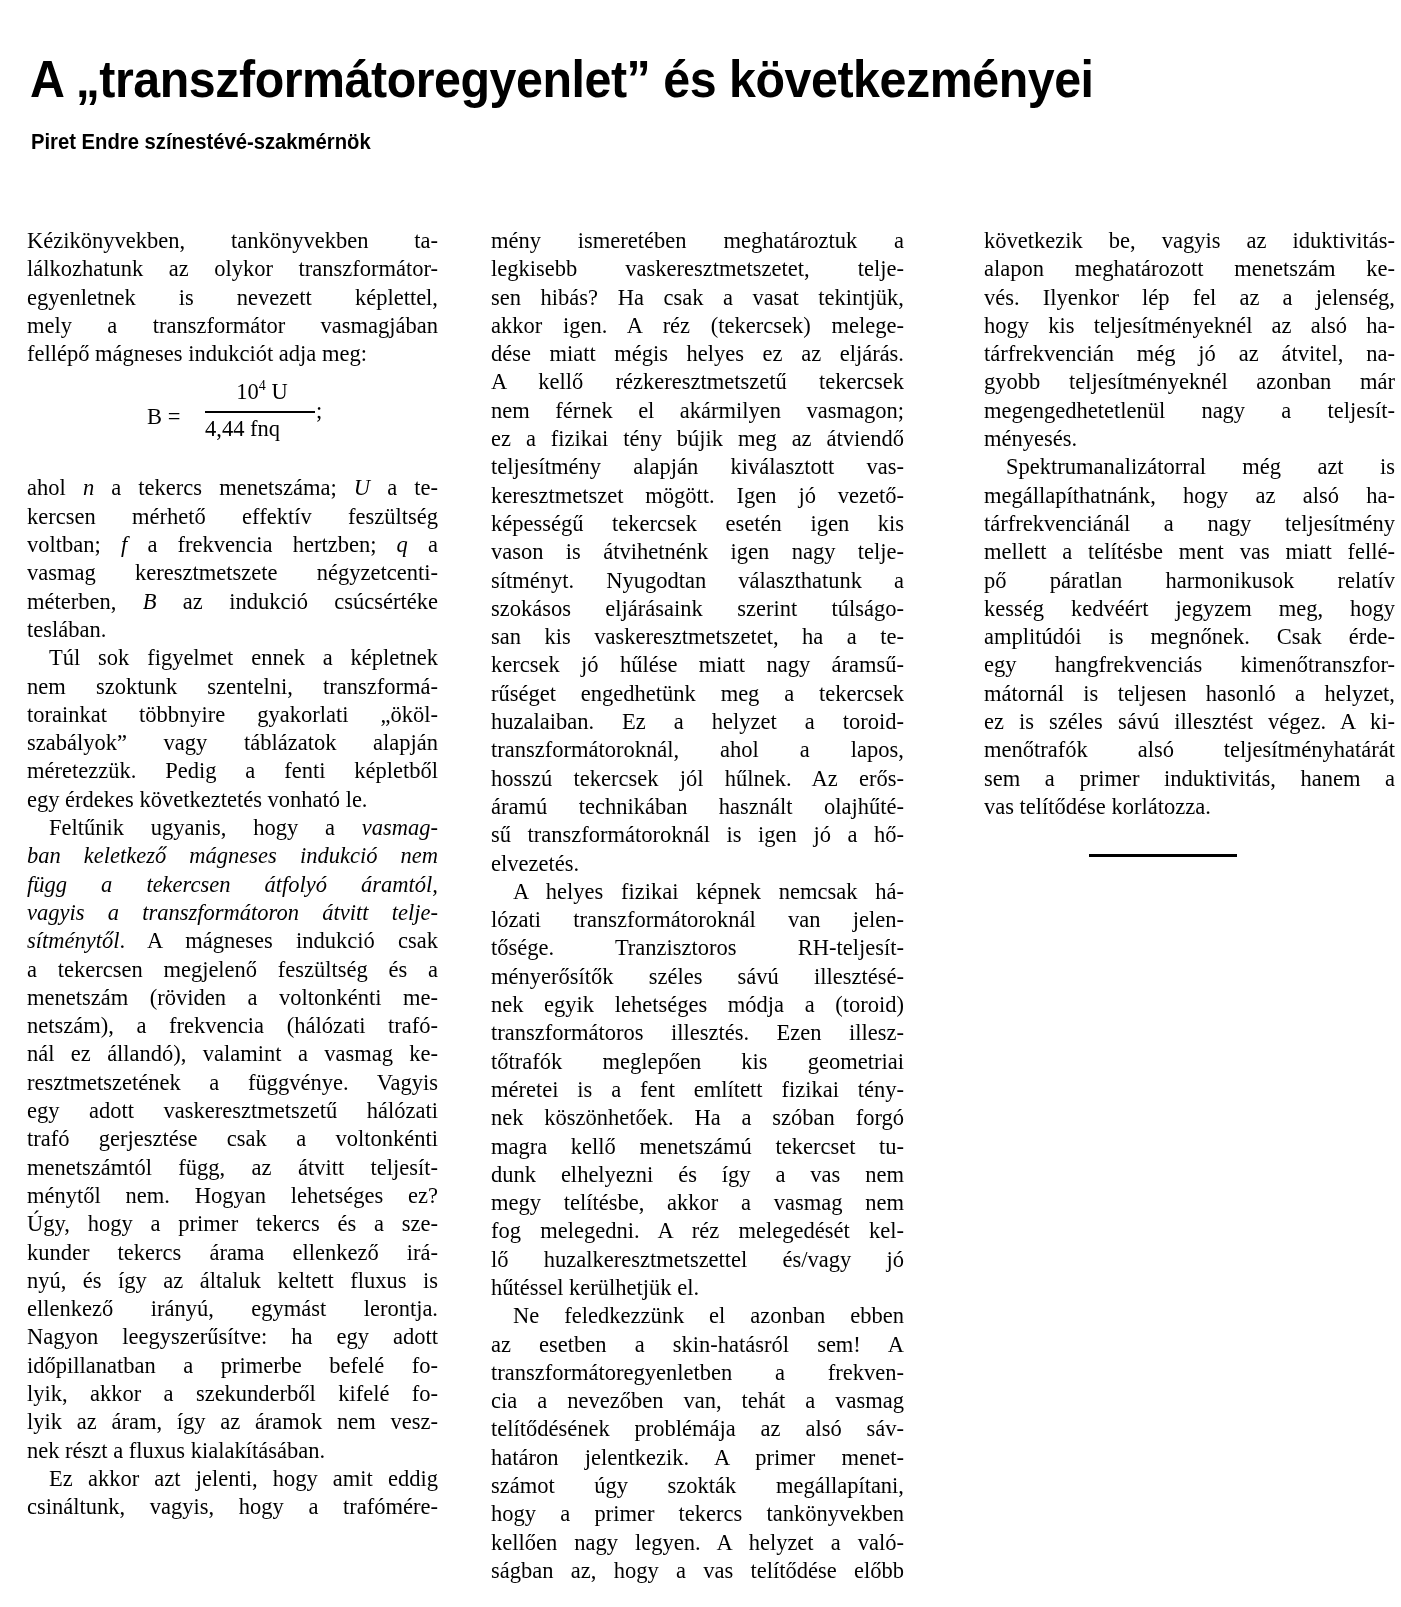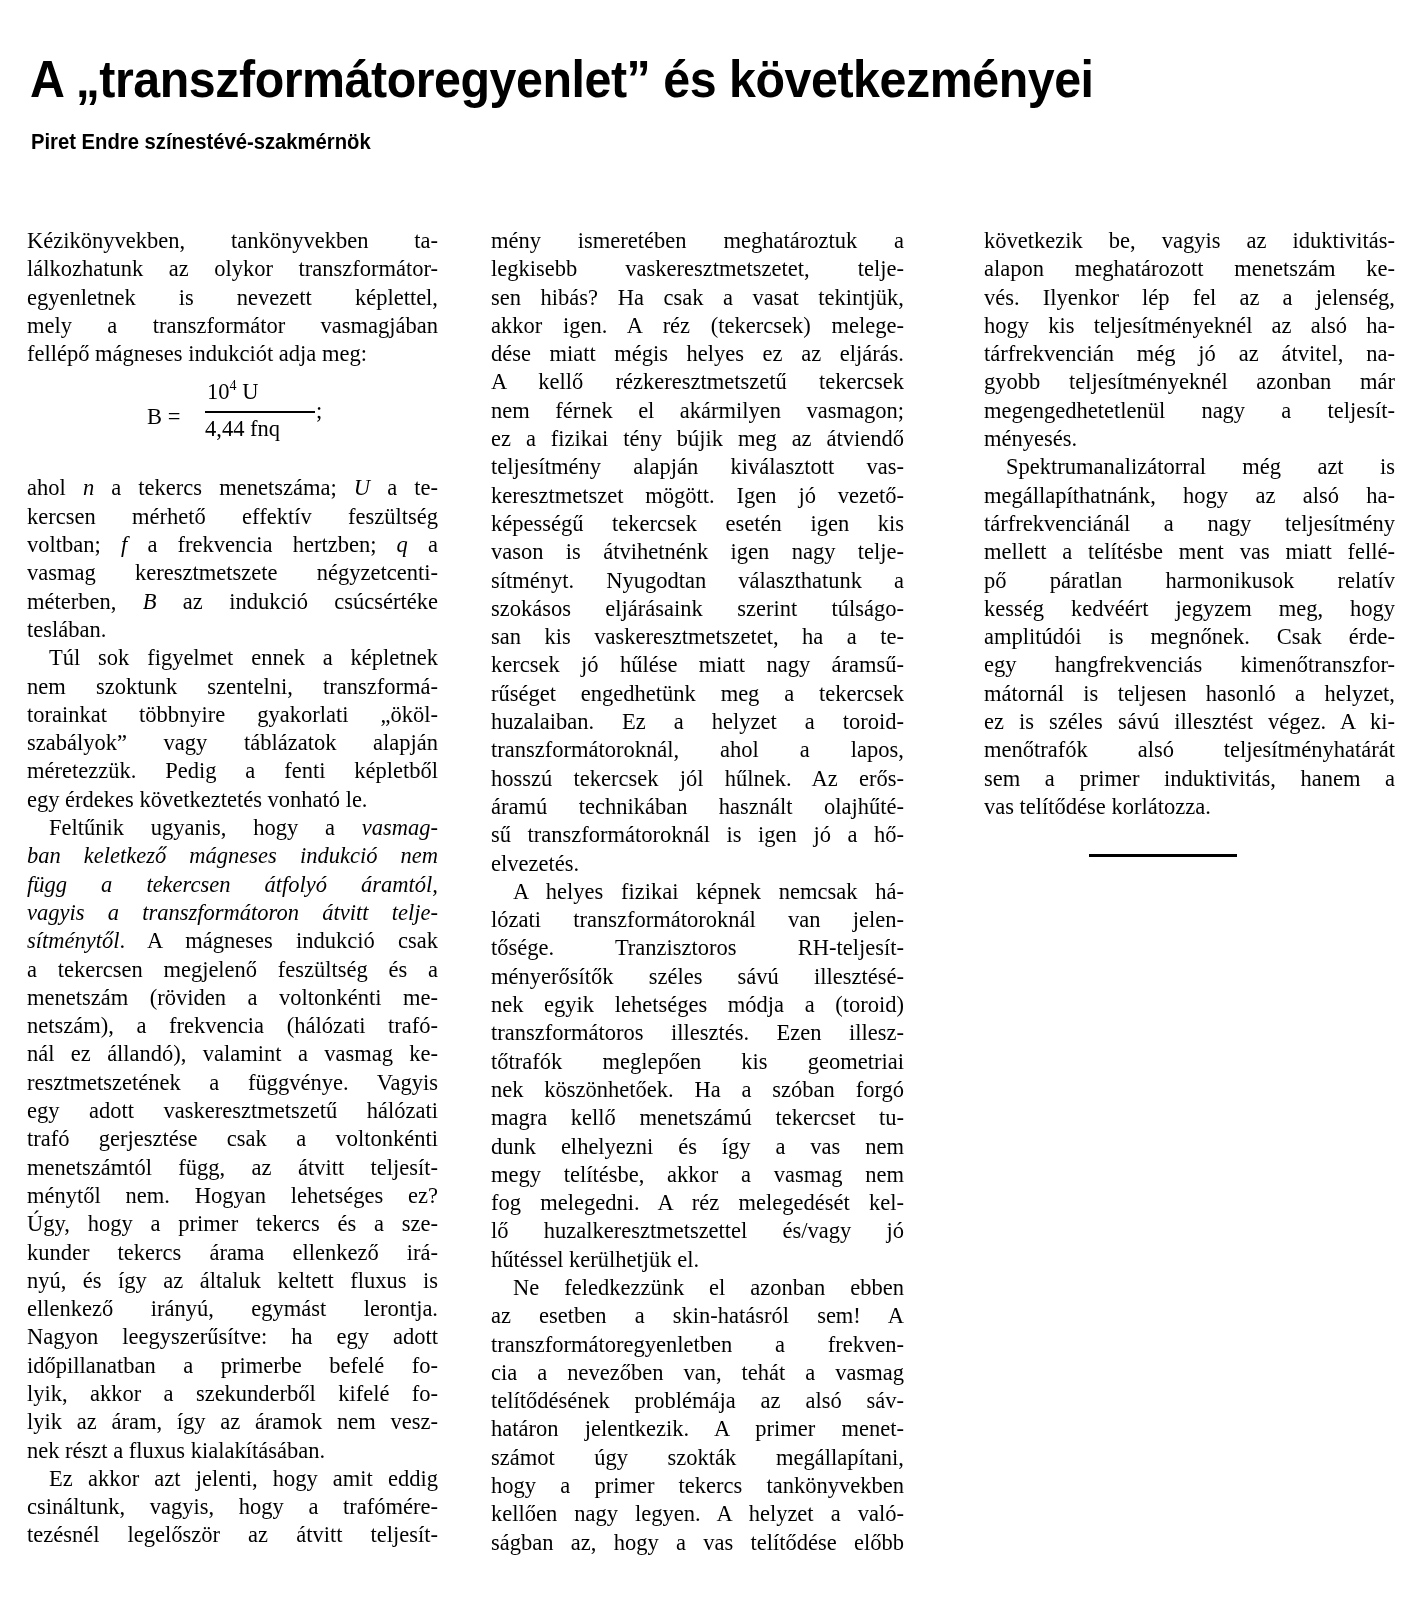--- a/index.html
+++ b/index.html
@@ -24,21 +24,21 @@
     display:block; height:28.3px; line-height:28.3px; white-space:nowrap;
     text-align:justify; text-align-last:justify; overflow:visible;
   }
   .line.last { text-align-last:left; }
   .line.indent { padding-left:22px; }
   .formula {
     position:relative; height:80px; margin:10px 0 16px 0;
     font-family:"Liberation Serif", serif; font-size:22.5px;
   }
   .formula .lhs { position:absolute; left:120px; top:26px; }
-  .formula .num { position:absolute; left:180px; top:0px; width:110px; text-align:left; }
+  .formula .num { position:absolute; left:180px; top:0px; width:110px; text-align:center; }
   .formula .num sup { font-size:14px; vertical-align:9px; }
   .formula .bar { position:absolute; left:178px; top:33px; width:110px; height:2px; background:#000; }
   .formula .den { position:absolute; left:178px; top:38px; width:110px; text-align:left; }
   .formula .semi { position:absolute; left:289px; top:20px; }
   .rule { position:absolute; left:1089px; top:854px; width:148px; height:3px; background:#000; }
   i { font-style:italic; }
 </style>
 </head>
 <body>
 
@@ -88,21 +88,20 @@
     <span class="line">kunder tekercs árama ellenkező irá-</span>
     <span class="line">nyú, és így az általuk keltett fluxus is</span>
     <span class="line">ellenkező irányú, egymást lerontja.</span>
     <span class="line">Nagyon leegyszerűsítve: ha egy adott</span>
     <span class="line">időpillanatban a primerbe befelé fo-</span>
     <span class="line">lyik, akkor a szekunderből kifelé fo-</span>
     <span class="line">lyik az áram, így az áramok nem vesz-</span>
     <span class="line last">nek részt a fluxus kialakításában.</span>
     <span class="line indent">Ez akkor azt jelenti, hogy amit eddig</span>
     <span class="line">csináltunk, vagyis, hogy a trafómére-</span>
-    <span class="line">tezésnél legelőször az átvitt teljesít-</span>
   </div>
 <div class="col col2">
     <span class="line">mény ismeretében meghatároztuk a</span>
     <span class="line">legkisebb vaskeresztmetszetet, telje-</span>
     <span class="line">sen hibás? Ha csak a vasat tekintjük,</span>
     <span class="line">akkor igen. A réz (tekercsek) melege-</span>
     <span class="line">dése miatt mégis helyes ez az eljárás.</span>
     <span class="line">A kellő rézkeresztmetszetű tekercsek</span>
     <span class="line">nem férnek el akármilyen vasmagon;</span>
     <span class="line">ez a fizikai tény bújik meg az átviendő</span>
@@ -121,20 +120,21 @@
     <span class="line">áramú technikában használt olajhűté-</span>
     <span class="line">sű transzformátoroknál is igen jó a hő-</span>
     <span class="line last">elvezetés.</span>
     <span class="line indent">A helyes fizikai képnek nemcsak há-</span>
     <span class="line">lózati transzformátoroknál van jelen-</span>
     <span class="line">tősége. Tranzisztoros RH-teljesít-</span>
     <span class="line">ményerősítők széles sávú illesztésé-</span>
     <span class="line">nek egyik lehetséges módja a (toroid)</span>
     <span class="line">transzformátoros illesztés. Ezen illesz-</span>
     <span class="line">tőtrafók meglepően kis geometriai</span>
+    <span class="line">méretei is a fent említett fizikai tény-</span>
     <span class="line">nek köszönhetőek. Ha a szóban forgó</span>
     <span class="line">magra kellő menetszámú tekercset tu-</span>
     <span class="line">dunk elhelyezni és így a vas nem</span>
     <span class="line">megy telítésbe, akkor a vasmag nem</span>
     <span class="line">fog melegedni. A réz melegedését kel-</span>
     <span class="line">lő huzalkeresztmetszettel és/vagy jó</span>
     <span class="line last">hűtéssel kerülhetjük el.</span>
     <span class="line indent">Ne feledkezzünk el azonban ebben</span>
     <span class="line">az esetben a skin-hatásról sem! A</span>
     <span class="line">transzformátoregyenletben a frekven-</span>

